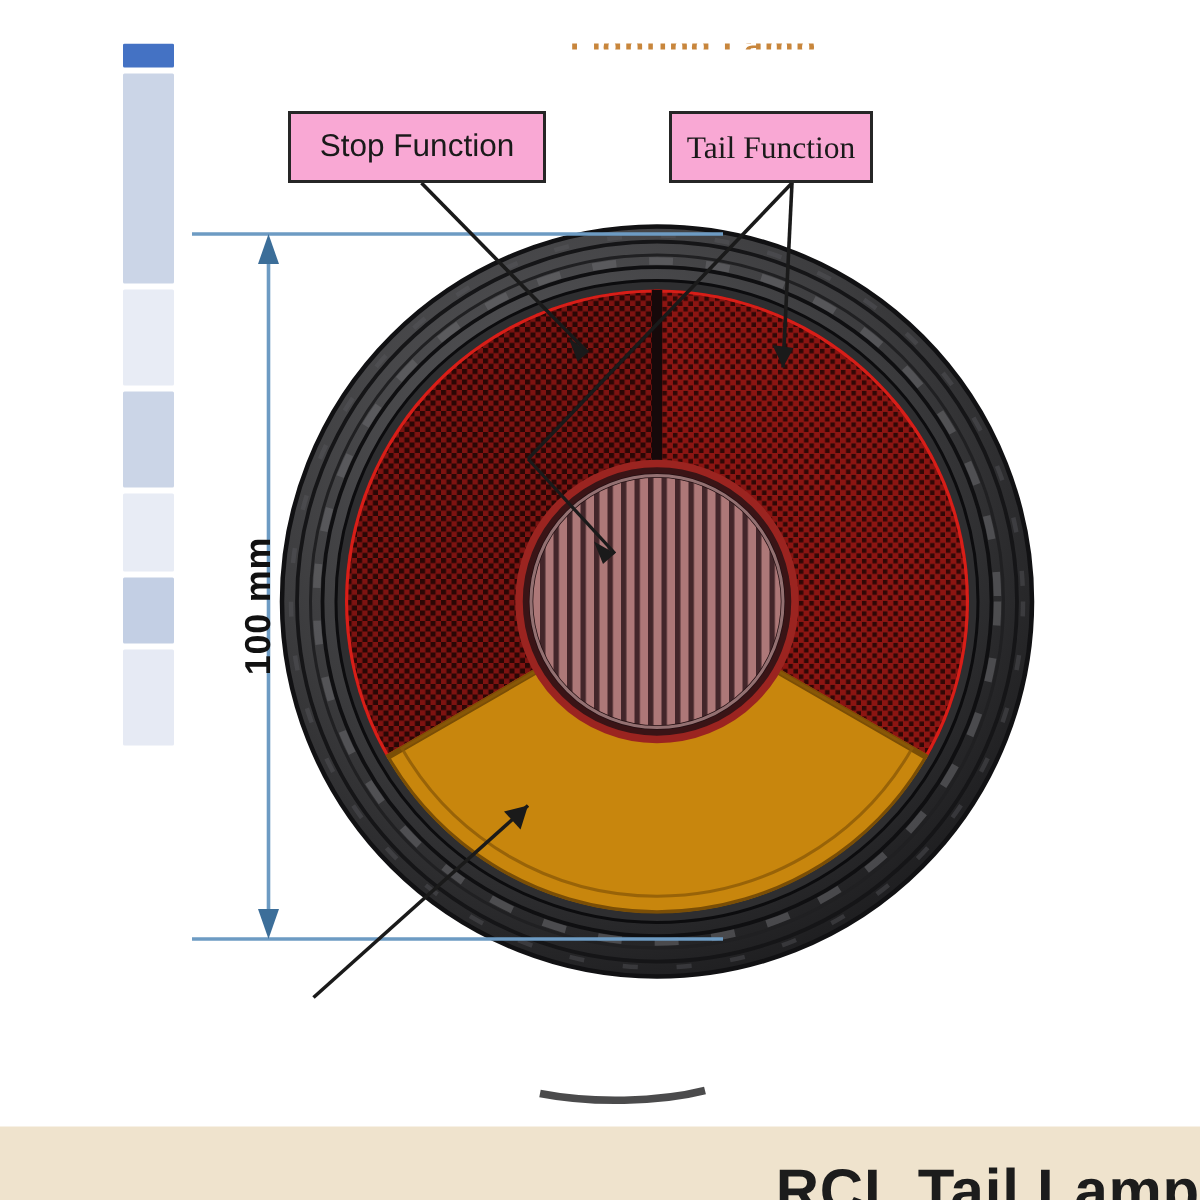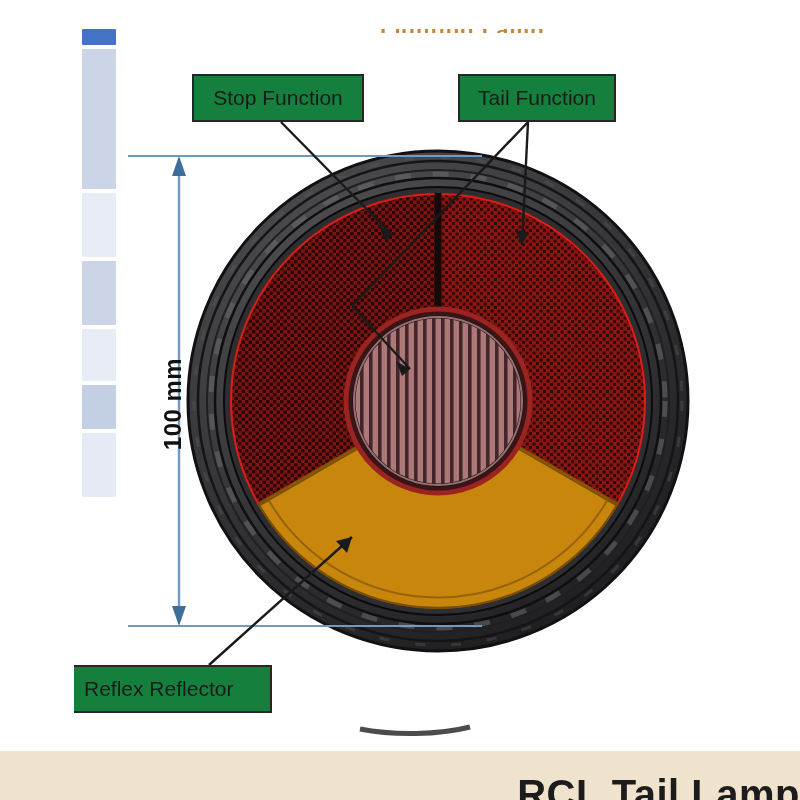--- a/index.html
+++ b/index.html
@@ -11,25 +11,25 @@
   
   #thumb-strip{position:absolute;left:82px;top:0;width:34px;height:470px;}
   .thumb-block{position:absolute;left:0;width:34px;border-radius:1px;}
 
   
   #top-remnant{position:absolute;left:380px;top:-12px;width:260px;height:16px;
       overflow:hidden;color:#C8863C;font-size:22px;font-weight:700;
       letter-spacing:1px;white-space:nowrap;}
 
   
-  .callout{position:absolute;background:#15803d;border:2px solid #262626;
+  .callout{position:absolute;background:#f9a8d4;border:2px solid #262626;
       display:flex;align-items:center;justify-content:center;
       color:#1a1a1a;font-size:21px;box-sizing:border-box;white-space:nowrap;}
   #callout-stop{left:192px;top:45px;width:172px;height:48px;}
-  #callout-tail{left:458px;top:45px;width:158px;height:48px;}
+  #callout-tail{left:446px;top:45px;width:136px;height:48px;font-family:Liberation Serif, serif;}
   #callout-reflex{left:74px;top:636px;width:198px;height:48px;justify-content:flex-start;
       padding-left:10px;border-left:none;}
 
   
   svg.layer{position:absolute;left:0;top:0;width:800px;height:800px;overflow:visible;}
   #lamp-svg{pointer-events:none;}
 
   
   #dim-text{position:absolute;left:118px;top:355px;width:110px;height:40px;
       transform:rotate(-90deg);transform-origin:center center;
@@ -145,23 +145,20 @@
   </svg>
 
   <div class="callout" id="callout-stop">
     <span>Stop Function</span>
   </div>
 
   <div class="callout" id="callout-tail">
     <span>Tail Function</span>
   </div>
 
-  <div class="callout" id="callout-reflex">
-    <span>Reflex Reflector</span>
-  </div>
 
   <div id="dim-text">100 mm</div>
 
   <div id="caption-bar" style="background: rgb(239, 227, 205);">
     <span id="caption-text" style="color: rgb(28, 28, 28);">RCL Tail Lamp</span>
   </div>
 
 </div>
 
 </body></html>

